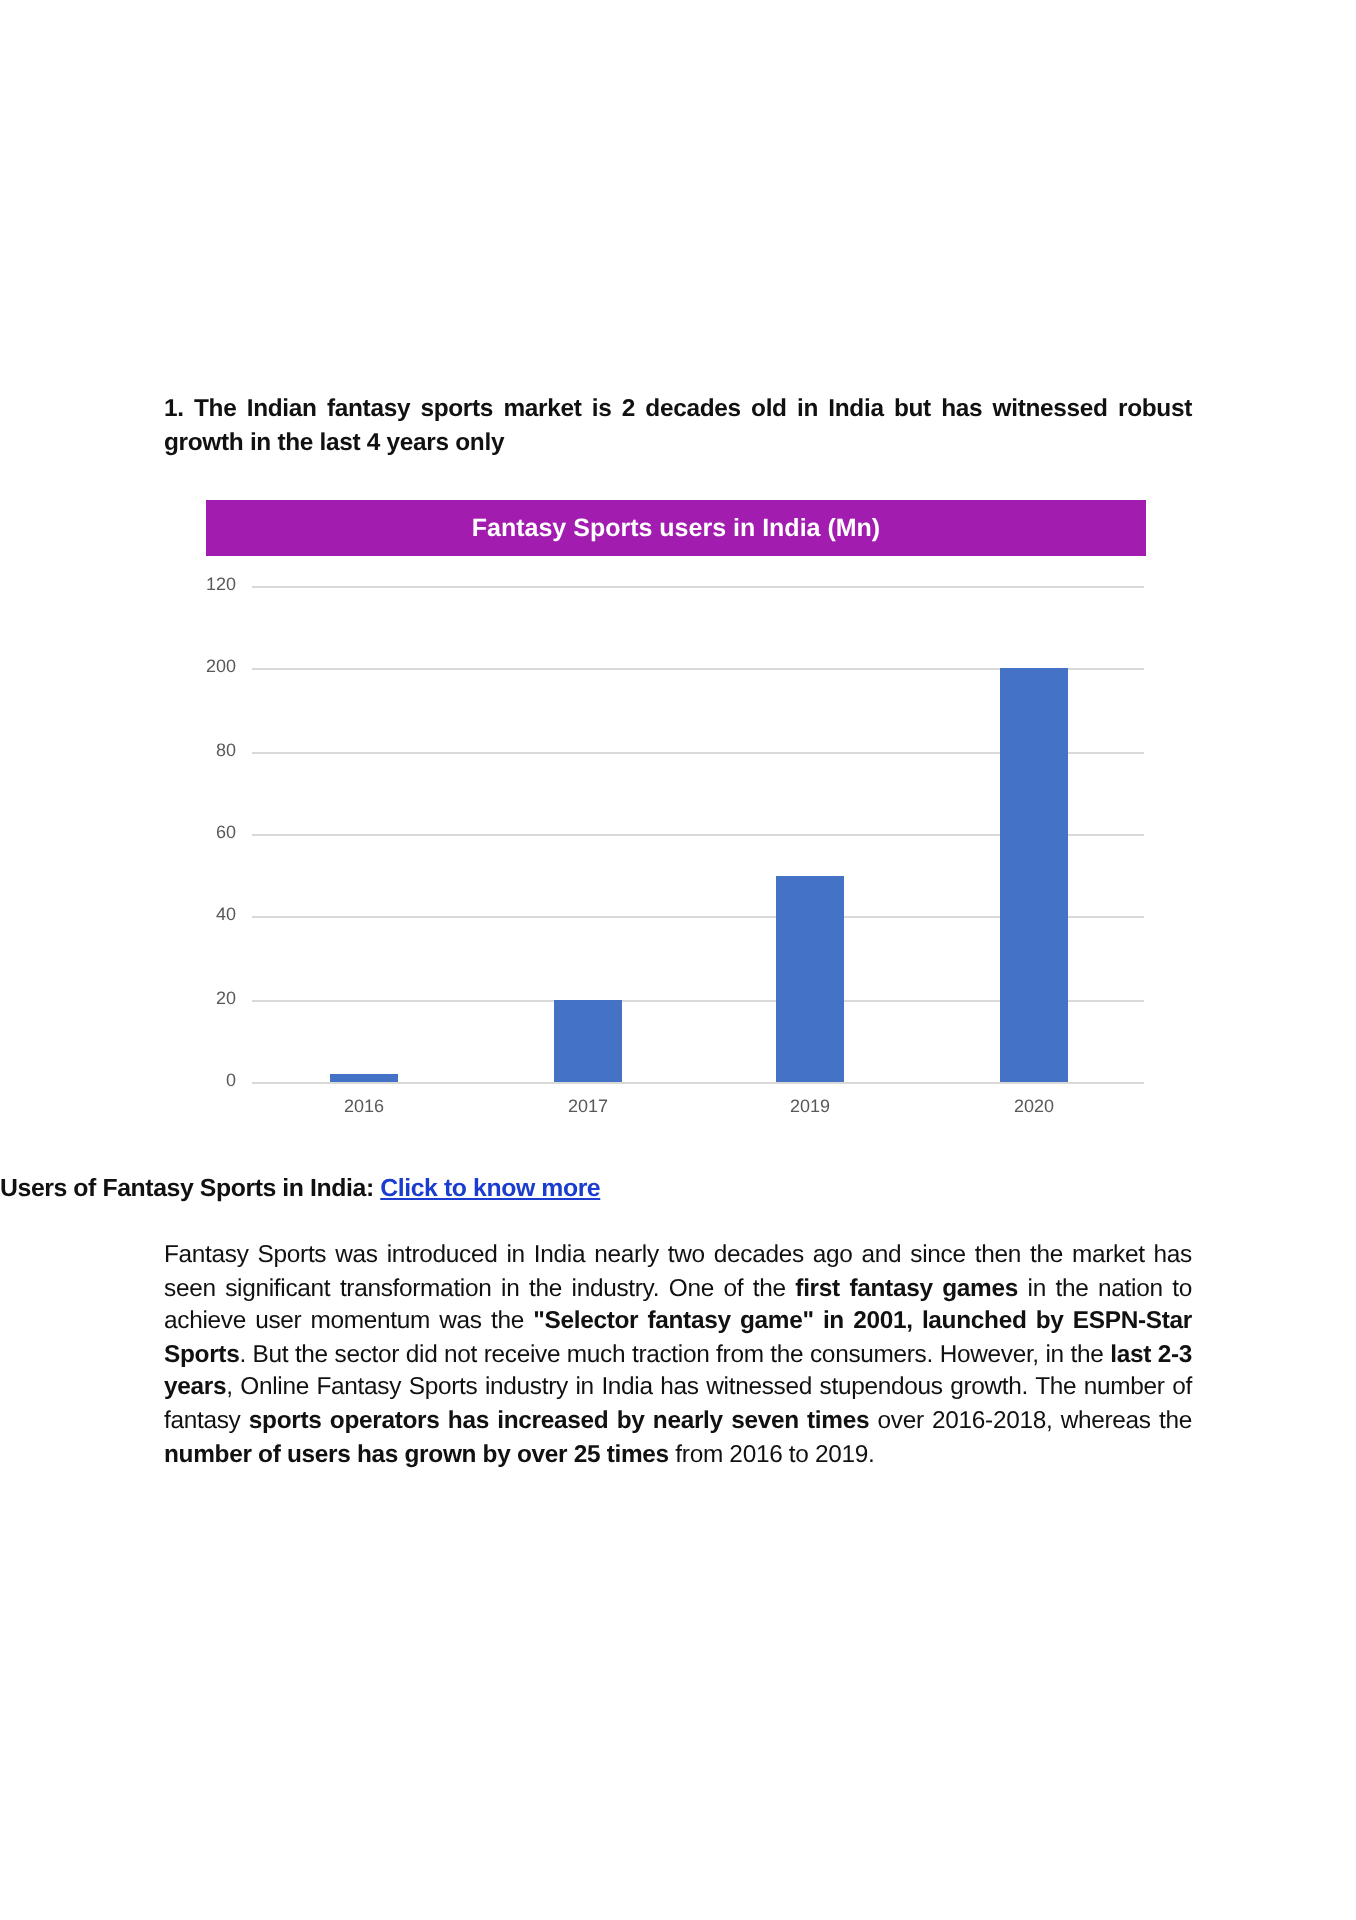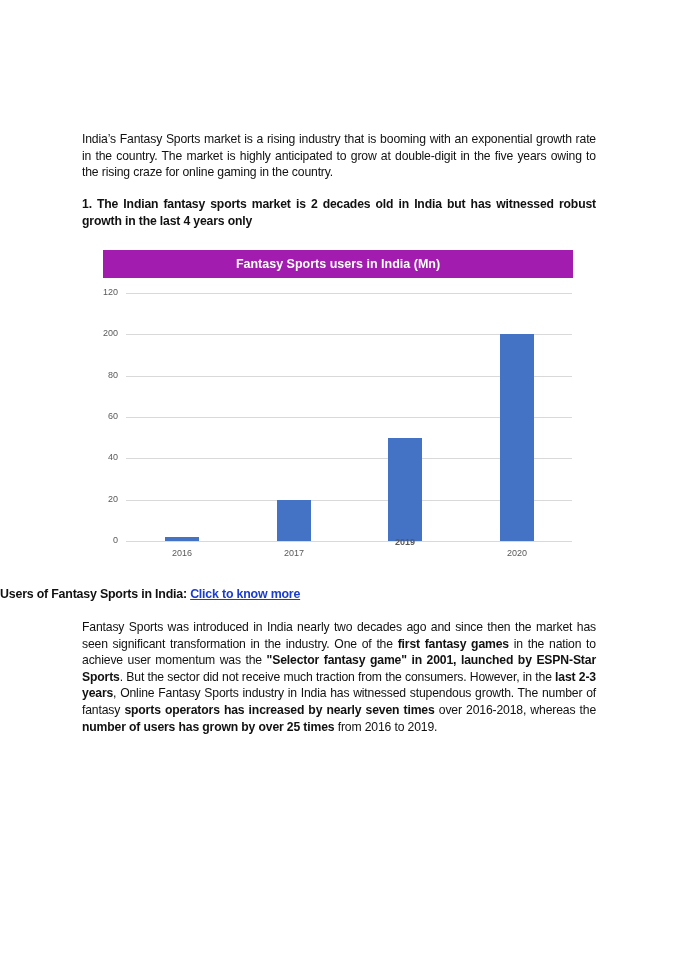--- a/index.html
+++ b/index.html
@@ -25,21 +25,20 @@
   .plot { position: absolute; left: 0; top: 0; width: 484px; height: 322px; }
   .grid { position: absolute; left: 34px; width: 446px; height: 1px; background: #d9d9d9; }
   .ytick { position: absolute; left: 0; width: 26px; text-align: right; font-size: 9px; color: #595959; }
   .bar { position: absolute; width: 34px; background: #4472c4; }
   .xtick { position: absolute; width: 60px; text-align: center; font-size: 9px; color: #595959; }
 </style>
 </head>
 <body>
 
 <div class="page">
-  <div class="text intro">India’s Fantasy Sports market is a rising industry that is booming with an exponential growth rate in the country. The market is highly anticipated to grow at double-digit in the five years owing to the rising craze for online gaming in the country.</div>
   <div class="text h1">1. The Indian fantasy sports market is 2 decades old in India but has witnessed robust growth in the last 4 years only</div>
 
   <div class="chart">
     <div class="plot" id="plot">
         <div class="grid" style="top: 292px;"></div>
         <div class="ytick" style="top: 286px;">0</div>
         <div class="grid" style="top: 250.667px;"></div>
         <div class="ytick" style="top: 244.667px;">20</div>
         <div class="grid" style="top: 209.333px;"></div>
         <div class="ytick" style="top: 203.333px;">40</div>
@@ -49,21 +48,21 @@
         <div class="ytick" style="top: 120.667px;">80</div>
         <div class="grid" style="top: 85.3333px;"></div>
         <div class="ytick" style="top: 79.3333px;">200</div>
         <div class="grid" style="top: 44px;"></div>
         <div class="ytick" style="top: 38px;">120</div>
         <div class="bar" style="background: rgb(68, 114, 196); left: 73px; top: 287.867px; height: 4.13333px;"></div>
         <div class="xtick" style="left: 60px; top: 299px;">2016</div>
         <div class="bar" style="background: rgb(68, 114, 196); left: 185px; top: 250.667px; height: 41.3333px;"></div>
         <div class="xtick" style="left: 172px; top: 299px;">2017</div>
         <div class="bar" style="background: rgb(68, 114, 196); left: 296px; top: 188.667px; height: 103.333px;"></div>
-        <div class="xtick" style="left: 283px; top: 288px; font-weight: bold;">2019</div>
+        <div class="xtick" style="left: 283px; top: 299px;">2019</div>
         <div class="bar" style="background: rgb(68, 114, 196); left: 408px; top: 85.3333px; height: 206.667px;"></div>
         <div class="xtick" style="left: 395px; top: 299px;">2020</div>
       </div>
     <div class="chart-header">Fantasy Sports users in India (Mn)</div>
   </div>
 
   <div class="caption">
     <span>Users of Fantasy Sports in India: </span><a>Click to know more</a>
   </div>
 

